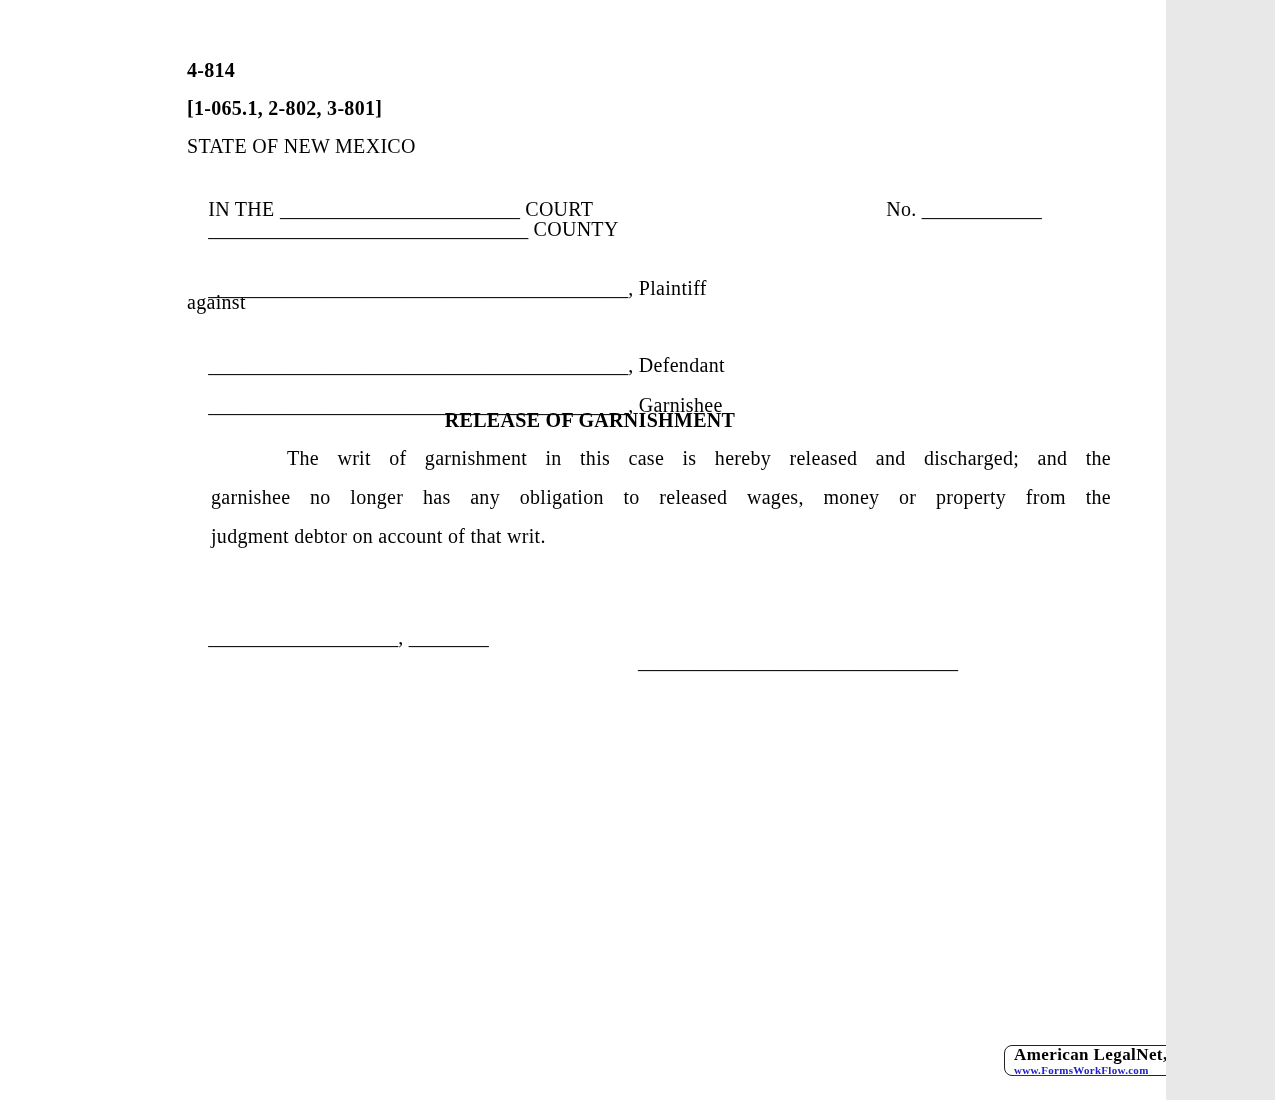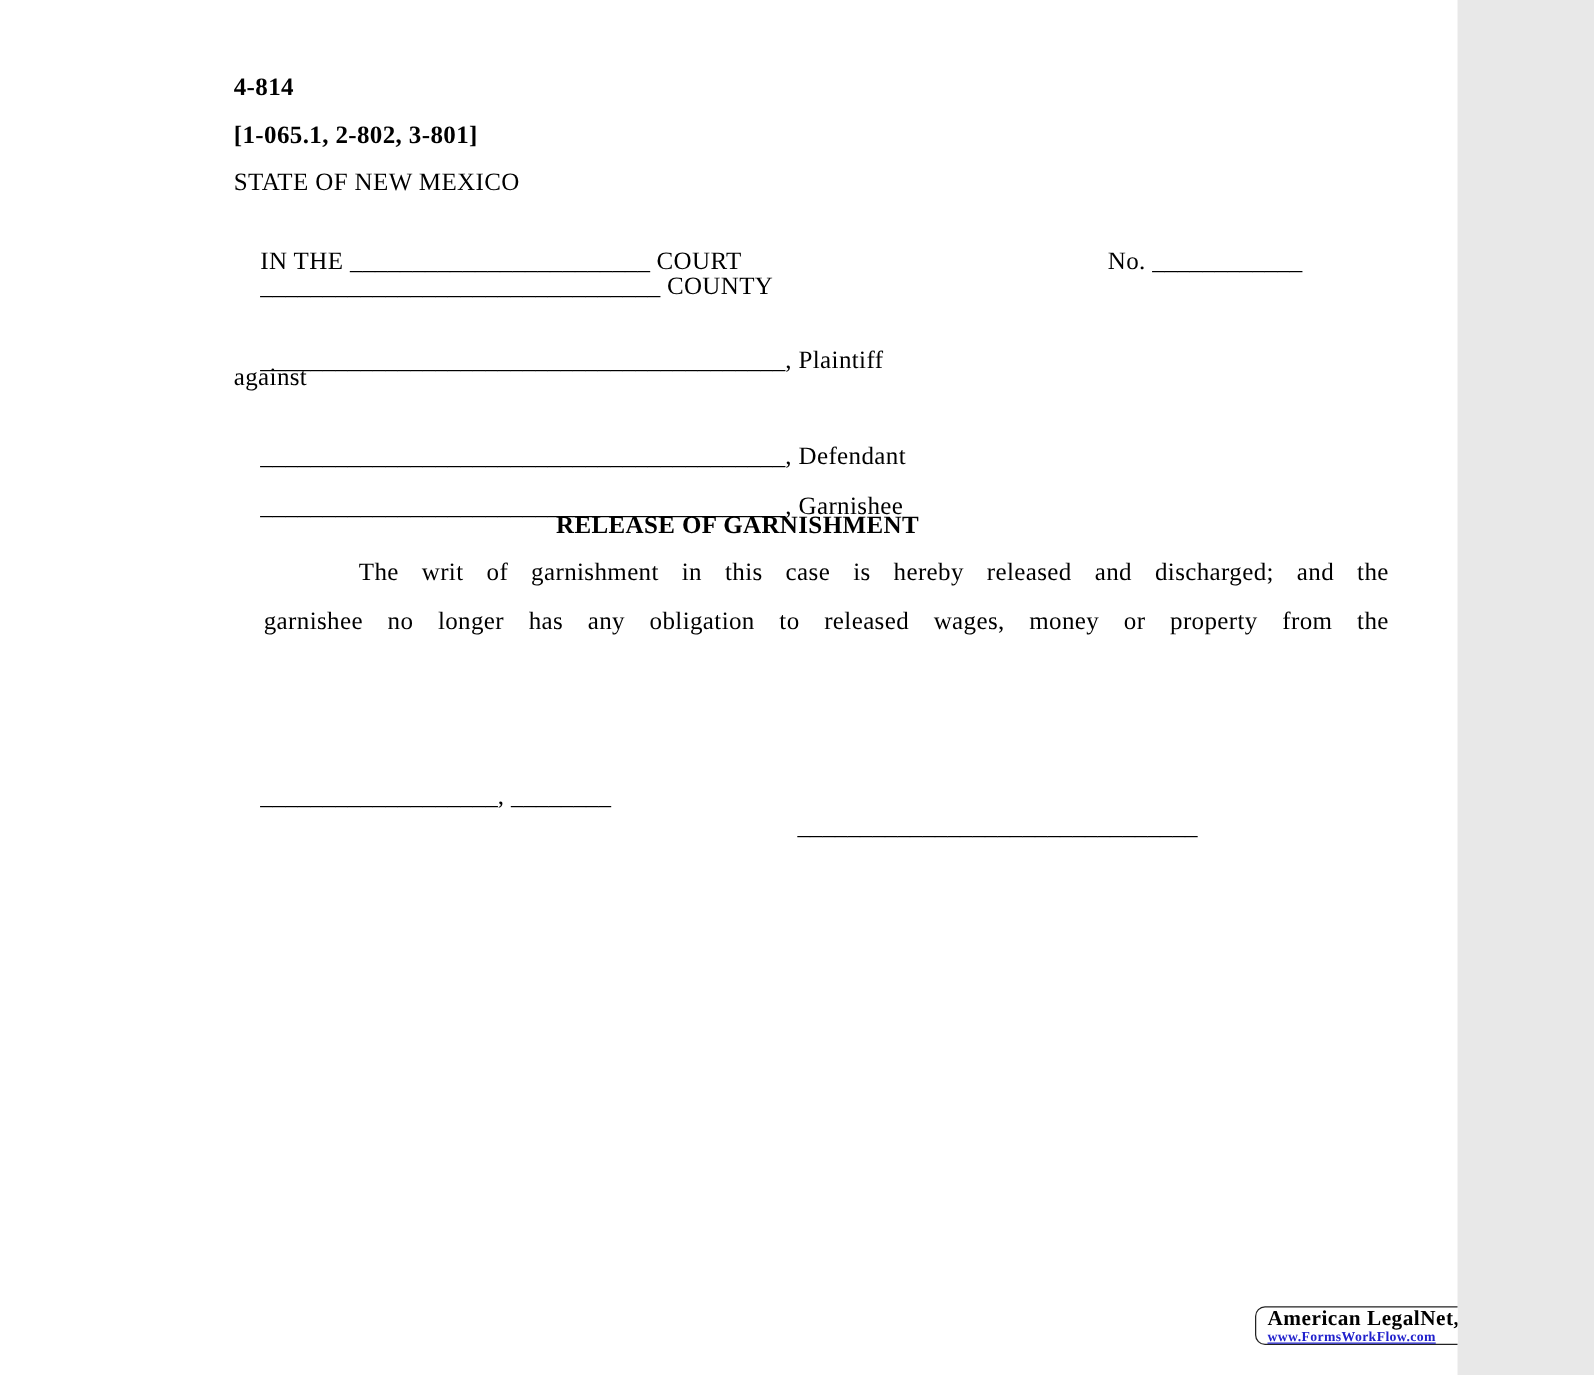--- a/index.html
+++ b/index.html
@@ -139,20 +139,21 @@
 
   <div class="line" style="top:369px">
     <span class="blank">__________________________________________</span><span>, Garnishee</span>
   </div>
 
   <div class="title-wrap" style="top:408px">RELEASE OF GARNISHMENT</div>
 
   <div class="body-block">
     <div class="body-line indent">The writ of garnishment in this case is hereby released and discharged; and the</div>
     <div class="body-line">garnishee no longer has any obligation to released wages, money or property from the</div>
+    <div class="body-line last">judgment debtor on account of that writ.</div>
   </div>
 
   <div class="line" style="top:601px">
     <span class="blank">___________________</span><span>, </span><span class="blank">________</span>
   </div>
 
   <div class="sig-right">
     <div class="blank">________________________________</div>
   </div>
 

